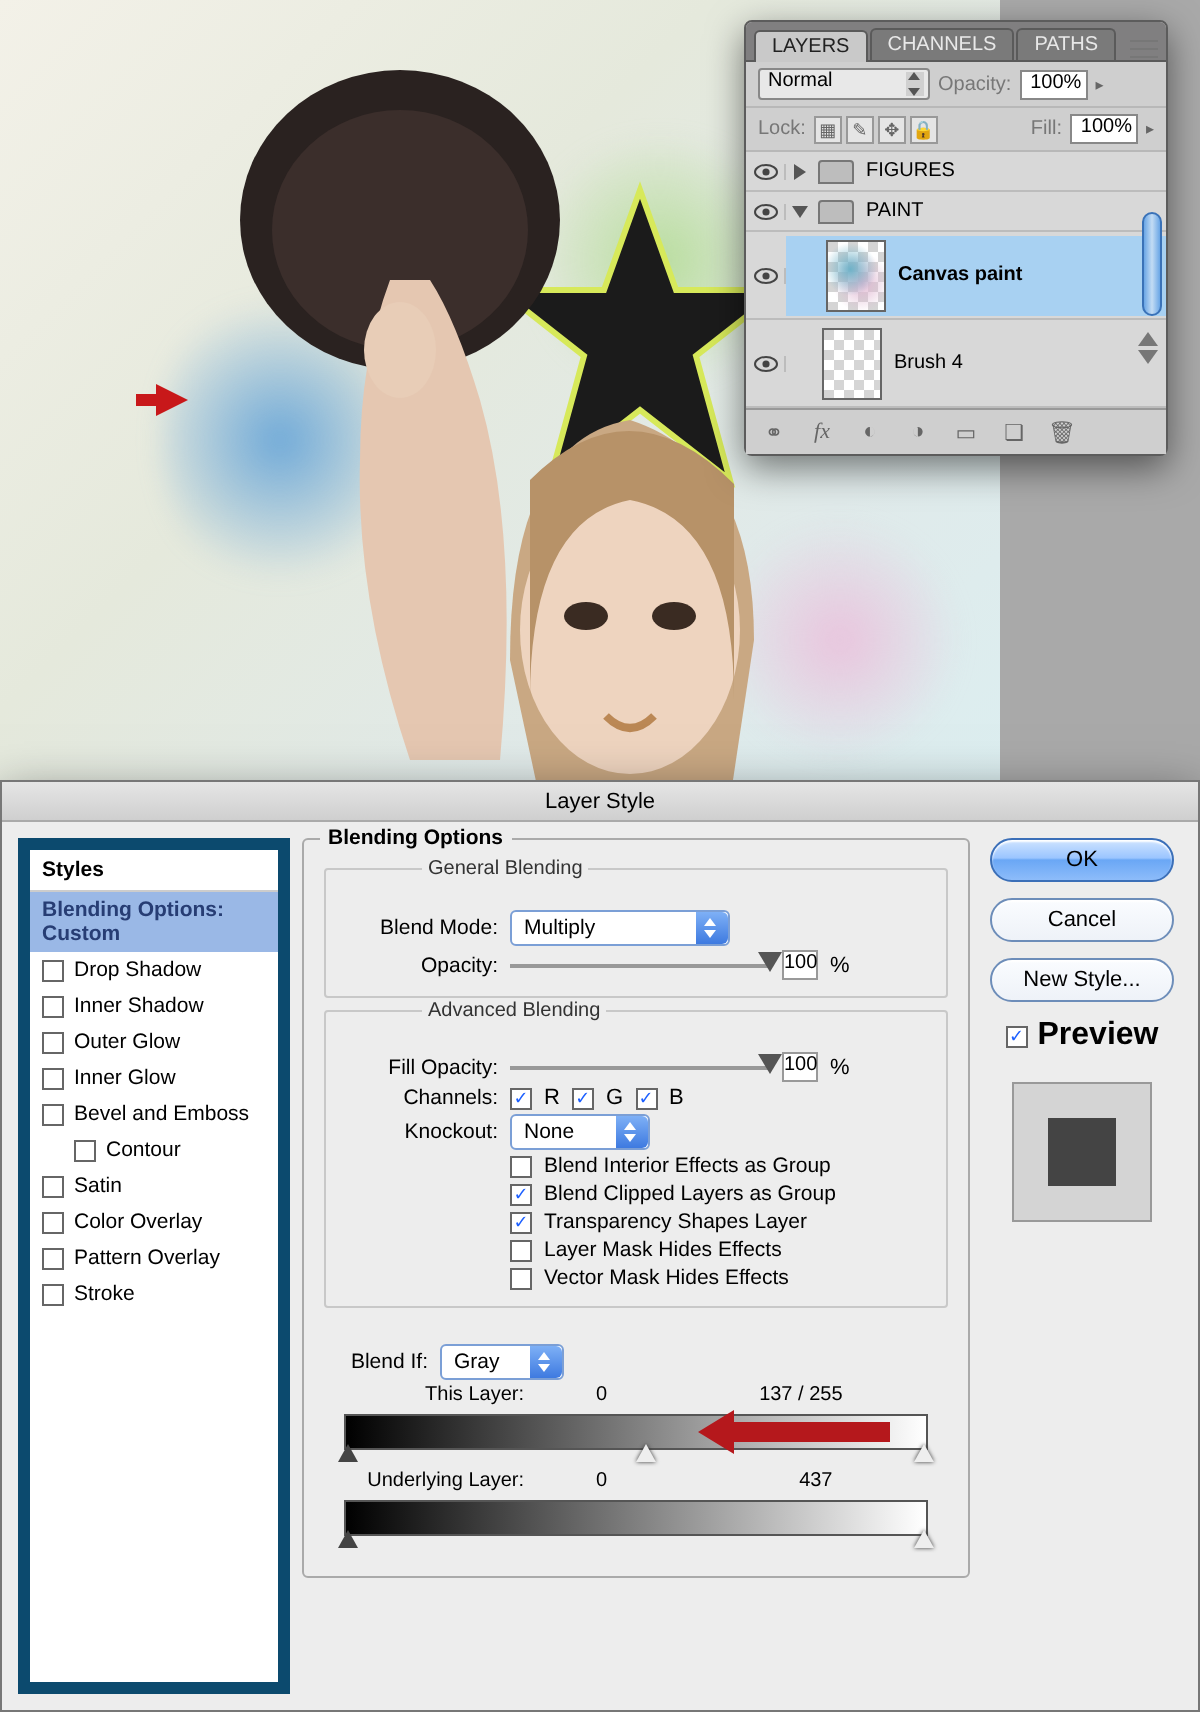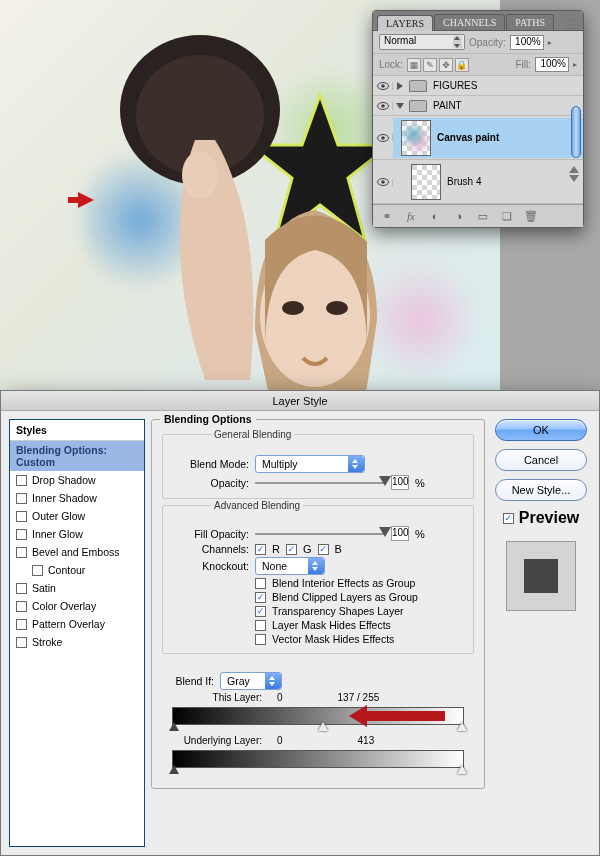--- a/index.html
+++ b/index.html
@@ -31,21 +31,21 @@
   }
 
   
   .layers-panel {
     position:absolute; left:372px; top:10px; width:212px;
     background:#cfcfcf; border:1px solid #5c5c5c; border-radius:4px;
     box-shadow: 0 6px 18px rgba(0,0,0,.5);
   }
   .lp-header{
     display:flex; background:#807f80; border-bottom:1px solid #5a5a5a; border-radius:3px 3px 0 0;
-    height:20px; align-items:flex-end; padding:0 4px;font-family:Liberation Serif, serif;
+    height:20px; align-items:flex-end; padding:0 4px;
   }
   .lp-tab{
     padding:2px 8px; font-size:10px; color:#e8e8e8; background:#7a7a7a; border:1px solid #5a5a5a; border-bottom:none; margin-right:1px; border-radius:3px 3px 0 0;
   }
   .lp-tab.active{ background:#c9c9c9; color:#222; position:relative; top:1px;}
   .lp-menu{ margin-left:auto; width:14px; height:12px; background:linear-gradient(#777,#777) 0 2px/14px 1px no-repeat,linear-gradient(#777,#777) 0 6px/14px 1px no-repeat,linear-gradient(#777,#777) 0 10px/14px 1px no-repeat;}
   .lp-row{ display:flex; align-items:center; padding:3px 6px; background:#cfcfcf; gap:4px; border-bottom:1px solid #b8b8b8;}
   .lp-row label{ font-size:10px; color:#777;}
   .mini-select{ height:16px; border:1px solid #888; background:#e8e8e8; padding:0 14px 0 4px; font-size:10px; position:relative; border-radius:2px;}
   .mini-arrows{position:absolute; right:2px; top:1px; width:9px; height:12px; background:#d0d0d0;}
@@ -78,21 +78,21 @@
 
   
   .dialog{
     position:absolute;left:0;top:390px;width:600px;bottom:0;
     background:#ededed;border:1px solid #777;box-shadow:0 8px 24px rgba(0,0,0,.5);
   }
   .dlg-title{height:20px;background:linear-gradient(#e5e5e5,#cfcfcf);border-bottom:1px solid #aaa;text-align:center;font-size:11px;line-height:20px;}
   .dlg-body{display:flex;padding:8px;gap:6px;height:calc(100% - 20px);}
 
   .styles-col{width:136px;display:flex;flex-direction:column;}
-  .styles-box{border:1px solid #0c4a6e;background:#fff;flex:1;font-size:10.5px;overflow:auto;}
+  .styles-box{border:6px solid #0c4a6e;background:#fff;flex:1;font-size:10.5px;overflow:auto;}
   .styles-box .hdr{padding:4px 6px;font-weight:bold;background:#fff;border-bottom:1px solid #ccc;}
   .style-row{display:flex;align-items:center;padding:3px 6px;gap:5px;}
   .style-row.sel{background:#9ab8e6;font-weight:bold;color:#273d74;}
   .style-row.indent{padding-left:22px;text-align:right;}
   .cb{width:11px;height:11px;border:1px solid #666;background:#fff;display:inline-flex;align-items:center;justify-content:center;}
   .cb.chk::after{content:"✓";font-size:9px;color:#1c5fff;line-height:8px;}
 
   .opts-col{flex:1;}
   .fieldset{border:1px solid #aaa;border-radius:3px;padding:8px 10px 10px;margin-bottom:8px;position:relative;}
   .fieldset>.legend{position:absolute;top:-7px;left:8px;background:#ededed;padding:0 4px;font-weight:bold;font-size:10.5px;}
@@ -108,21 +108,21 @@
   .slider{position:relative;height:14px;flex:1;max-width:130px;}
   .slider .track{position:absolute;left:0;right:0;top:6px;height:2px;background:#999;}
   .slider .knob{position:absolute;top:0;width:0;height:0;border-left:6px solid transparent;border-right:6px solid transparent;border-top:10px solid #555;transform:translateX(-6px);}
   .num{width:18px;height:15px;border:1px solid #999;background:#fff;text-align:center;font-size:10px;}
   .check-row{display:flex;align-items:center;gap:6px;margin:2px 0 2px 84px;font-size:10.5px;}
 
   .blendif{margin-top:16px;}
   .gradbar{position:relative;height:18px;margin:4px 8px 10px;border:1px solid #555;background:linear-gradient(90deg,#000,#fff);}
   .gslider{position:absolute;bottom:-7px;width:0;height:0;border-left:5px solid transparent;border-right:5px solid transparent;border-bottom:9px solid #444;}
   .gslider.white{border-bottom-color:#eee;filter:drop-shadow(0 0 1px #333);}
-  .blend-labels{display:flex;margin:0 8px;gap:15px;font-size:10px;align-items:center;}
+  .blend-labels{display:flex;margin:0 8px;gap:36px;font-size:10px;align-items:center;}
   .blend-labels .bl{width:90px;text-align:right;}
   .big-arrow{position:absolute;right:18px;top:50%;transform:translateY(-50%);}
   .big-arrow .shaft{width:80px;height:10px;background:#b5181c;}
   .big-arrow .head{position:absolute;left:-16px;top:-6px;width:0;height:0;border-top:11px solid transparent;border-bottom:11px solid transparent;border-right:18px solid #b5181c;}
 
   .btn-col{width:100px;display:flex;flex-direction:column;gap:8px;align-items:center;}
   .aqua-btn{width:92px;height:22px;border:1px solid #6d8db9;border-radius:11px;text-align:center;line-height:20px;font-size:11px;background:linear-gradient(#fafcff,#eef2f8);box-shadow:inset 0 1px 1px #fff;}
   .aqua-btn.primary{background:linear-gradient(#cfe4ff,#9bc5ff 45%,#6aa7f5 50%,#8dbcfa);color:#000;border-color:#3b6fb8;}
   .prev-row{display:flex;align-items:center;gap:5px;font-size:16px;}
   .preview-box{width:70px;height:70px;background:#d4d4d4;border:1px solid #999;display:flex;align-items:center;justify-content:center;margin-top:6px;}
@@ -209,21 +209,21 @@
             <span class="layer-name">PAINT</span>
           </div>
       </div>
       <div class="layer-item tall selected">
         <div class="eye">
             <svg viewBox="0 0 12 8">
               <ellipse cx="6" cy="4" rx="5.5" ry="3.5" fill="none" stroke="#444"></ellipse>
               <circle cx="6" cy="4" r="1.8" fill="#444"></circle>
             </svg>
           </div>
-        <div class="layer-body" style="padding-left:8px">
+        <div class="layer-body" style="padding-left:20px">
             <div class="thumb">
               <div class="thumb-inner" style="background:radial-gradient(circle at 40% 40%,#6fb2c8 0%,transparent 50%),radial-gradient(circle at 60% 60%,#e0b8d2 0%,transparent 55%);"></div>
             </div>
             <span class="layer-name bold">Canvas paint</span>
           </div>
       </div>
       <div class="layer-item tall">
         <div class="eye">
             <svg viewBox="0 0 12 8">
               <ellipse cx="6" cy="4" rx="5.5" ry="3.5" fill="none" stroke="#444"></ellipse>
@@ -388,21 +388,21 @@
             <div class="gslider white" style="left:50%"></div>
             <div class="gslider white" style="left:calc(100% - 6px)"></div>
             <div class="big-arrow">
                 <div class="shaft"></div>
                 <div class="head"></div>
               </div>
           </div>
           <div class="blend-labels">
             <span class="bl">Underlying Layer:</span>
             <span>0</span>
-            <span style="margin-left:60px">413</span>
+            <span style="margin-left:60px">437</span>
           </div>
           <div class="gradbar">
             <div class="gslider" style="left:-4px"></div>
             <div class="gslider white" style="left:calc(100% - 6px)"></div>
           </div>
         </div>
       </div>
     </div>
 
     <div class="btn-col">

